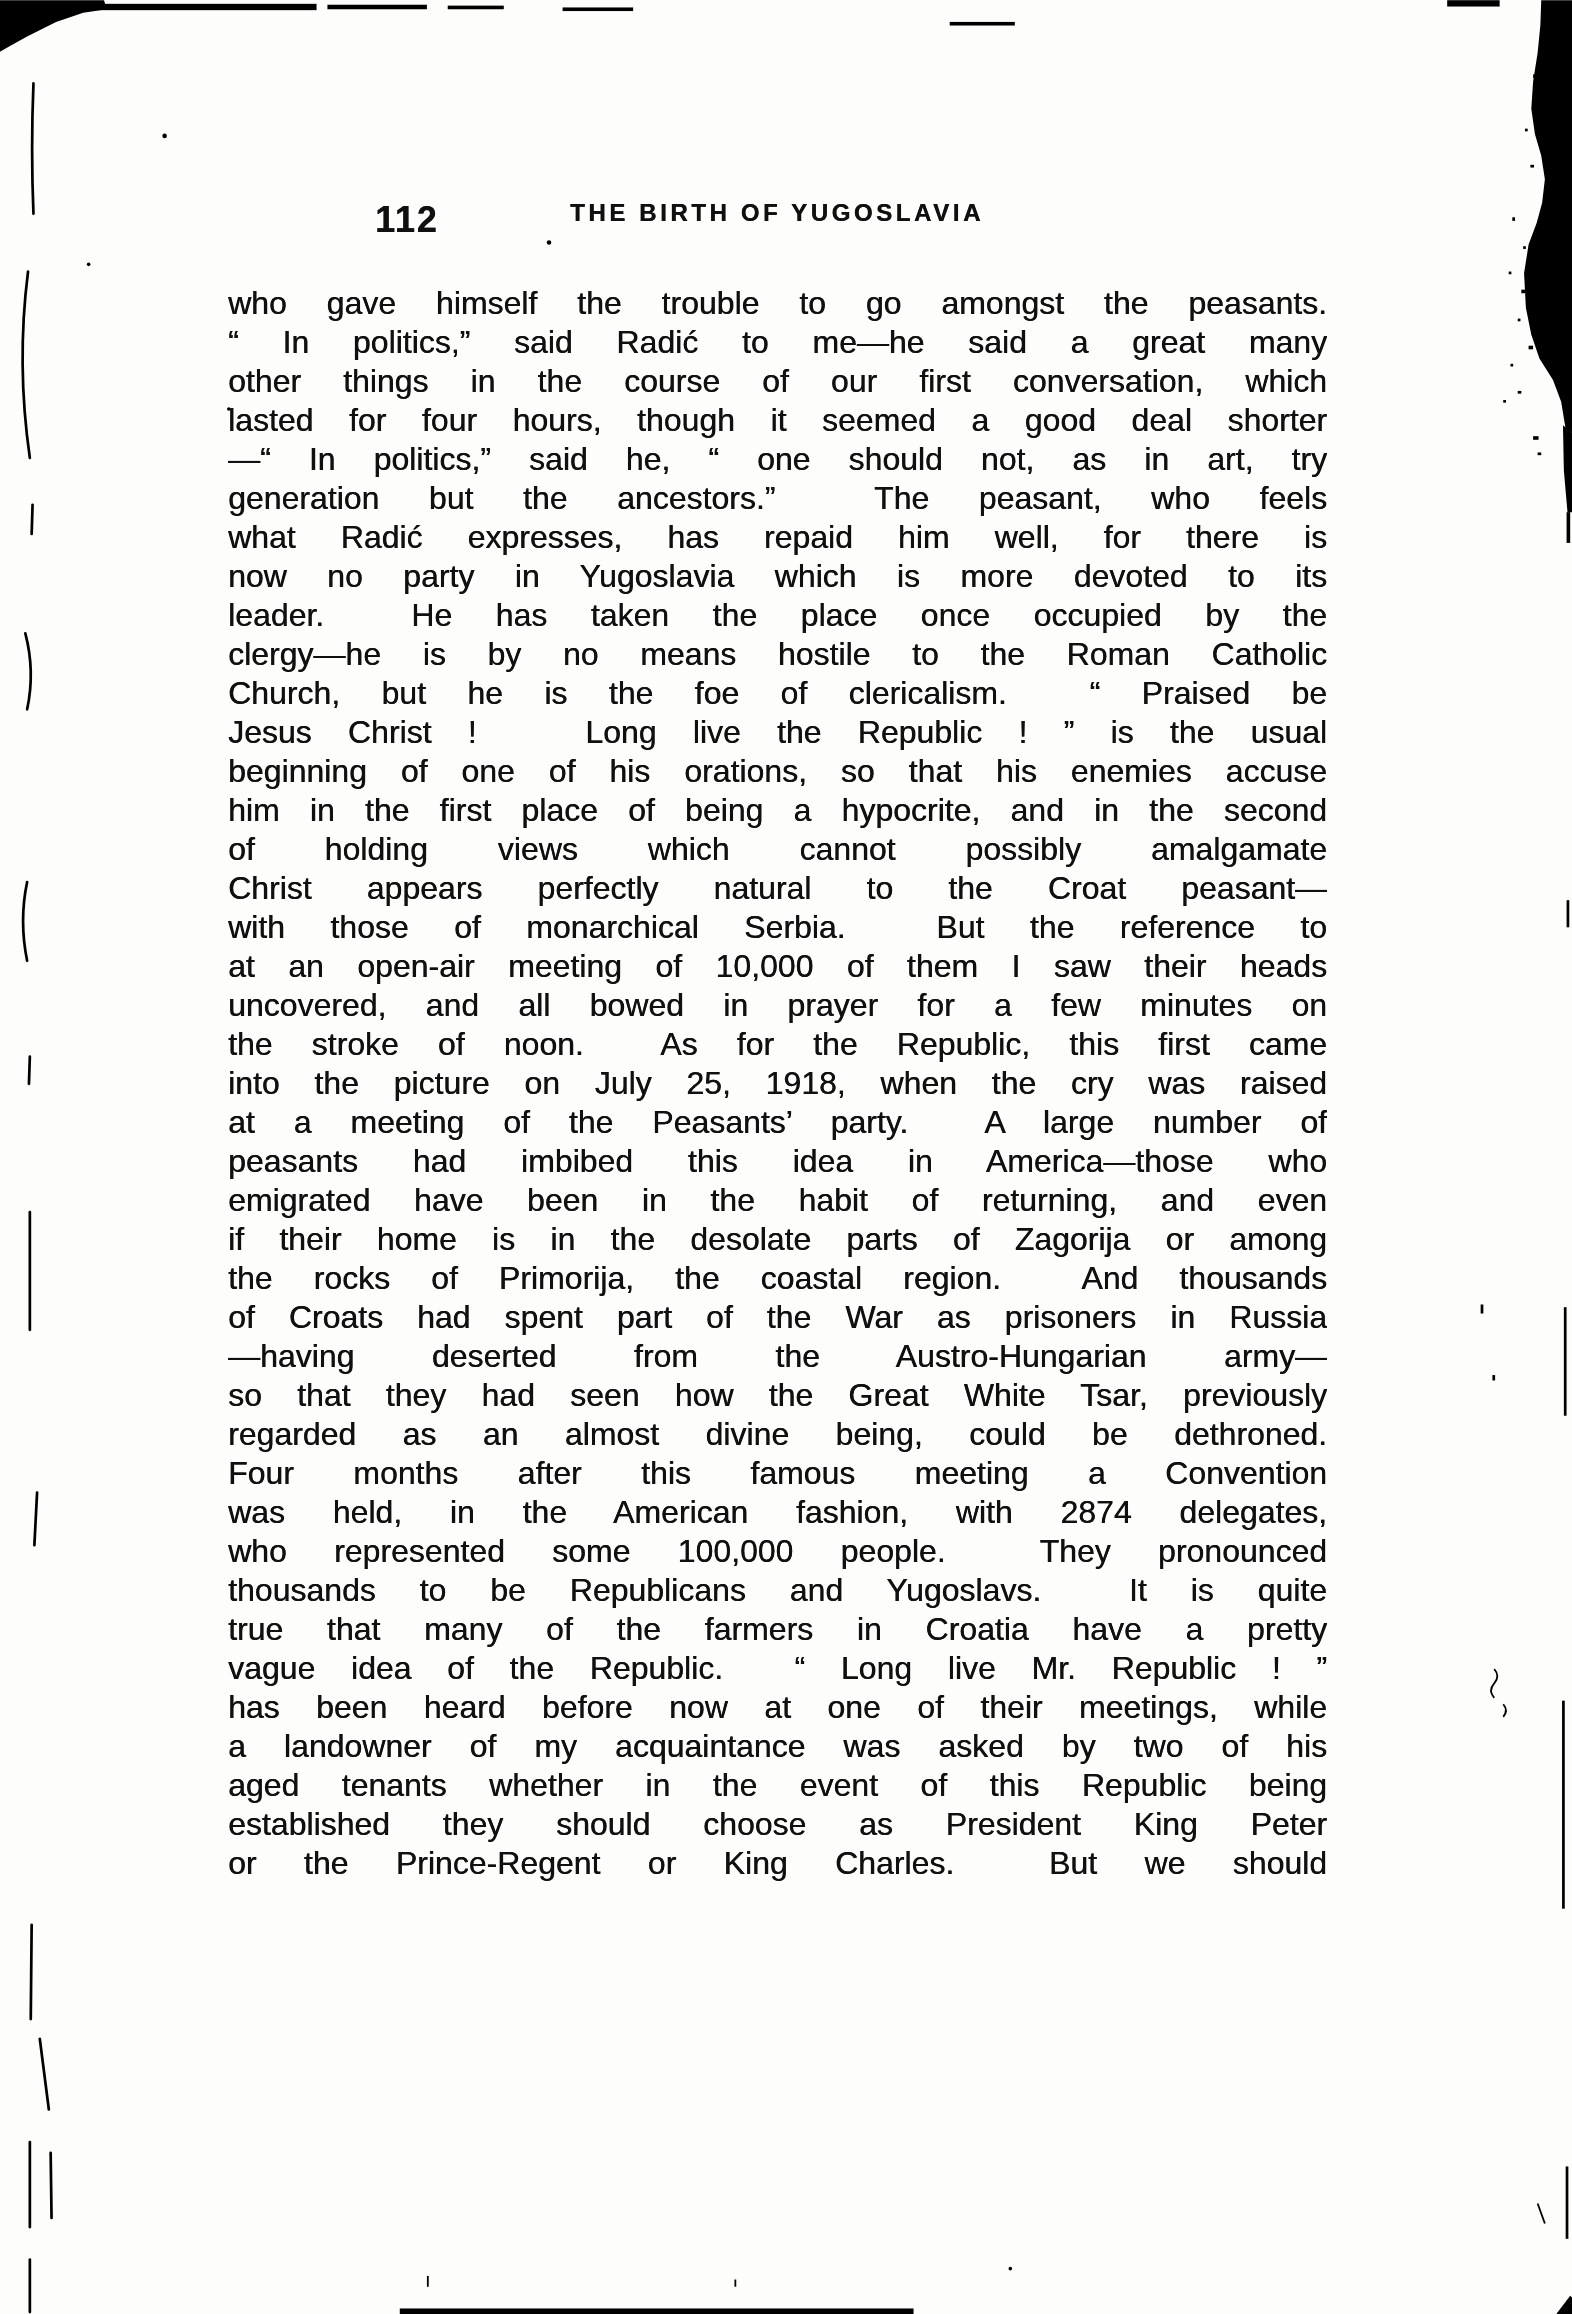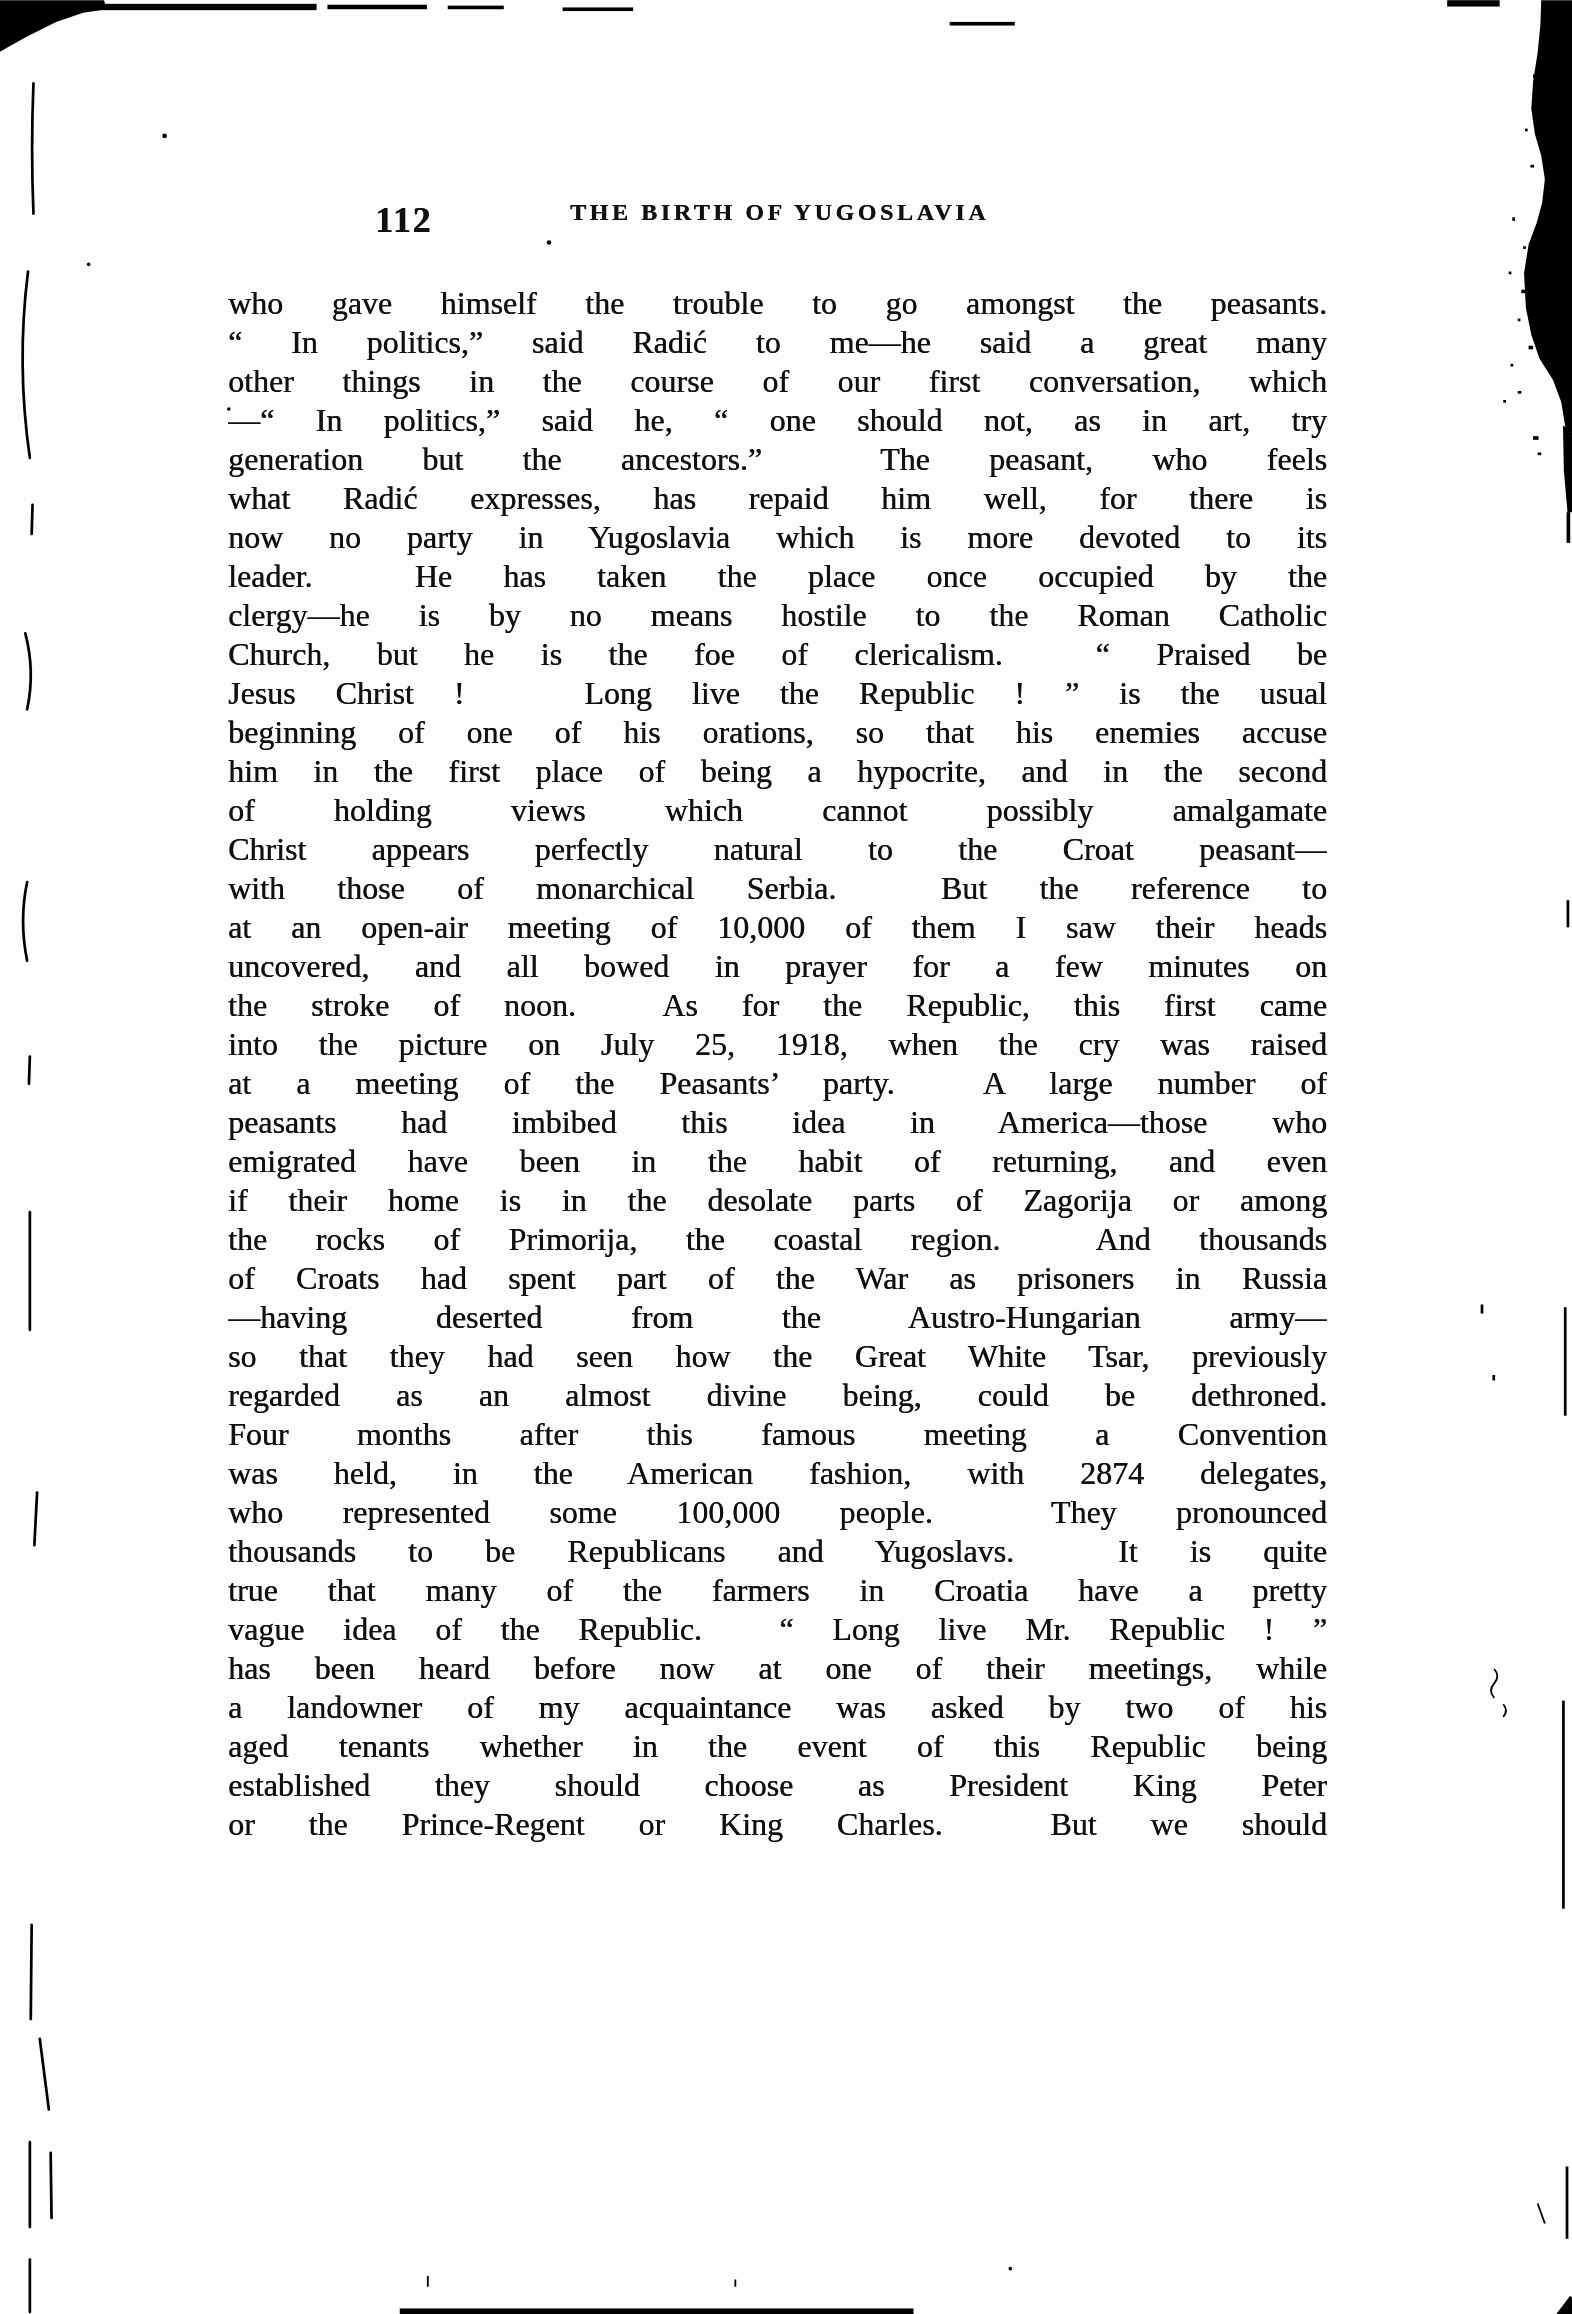--- a/index.html
+++ b/index.html
@@ -1,20 +1,20 @@
 <!DOCTYPE html>
 <html style="font-size:14.5px"><head>
 <meta charset="utf-8">
 <style>
   html,body{margin:0;padding:0;background:#9a9a9a;}
   .page{
     position:relative;
     width:1572px;height:2315px;
     background:#fdfdfb;
-    font-family:Liberation Serif, serif;
+    font-family:Liberation Sans, sans-serif;
     color:#101010;
     overflow:hidden;
   }
   .artifacts{position:absolute;left:0;top:0;width:1572px;height:2315px;pointer-events:none;}
   .page-header{position:absolute;top:199px;left:0;width:100%;height:47px;}
   .page-number{
     position:absolute;left:375px;top:0;
     font-size:36px;font-weight:bold;letter-spacing:1.8px;
     text-shadow:0.4px 0 0 currentColor;
   }
@@ -126,20 +126,21 @@
 
   <div class="page-header">
     <span class="page-number">112</span>
     <span class="page-title">THE BIRTH OF YUGOSLAVIA</span>
   </div>
 
   <div class="text-block">
       <div class="line">who gave himself the trouble to go amongst the peasants.</div>
       <div class="line">“ In politics,” said Radić to me—he said a great many</div>
       <div class="line">other things in the course of our first conversation, which</div>
+      <div class="line">lasted for four hours, though it seemed a good deal shorter</div>
       <div class="line">—“ In politics,” said he, “ one should not, as in art, try</div>
       <div class="line">generation but the ancestors.”  The peasant, who feels</div>
       <div class="line">what Radić expresses, has repaid him well, for there is</div>
       <div class="line">now no party in Yugoslavia which is more devoted to its</div>
       <div class="line">leader.  He has taken the place once occupied by the</div>
       <div class="line">clergy—he is by no means hostile to the Roman Catholic</div>
       <div class="line">Church, but he is the foe of clericalism.  “ Praised be</div>
       <div class="line">Jesus Christ !   Long live the Republic ! ” is the usual</div>
       <div class="line">beginning of one of his orations, so that his enemies accuse</div>
       <div class="line">him in the first place of being a hypocrite, and in the second</div>

